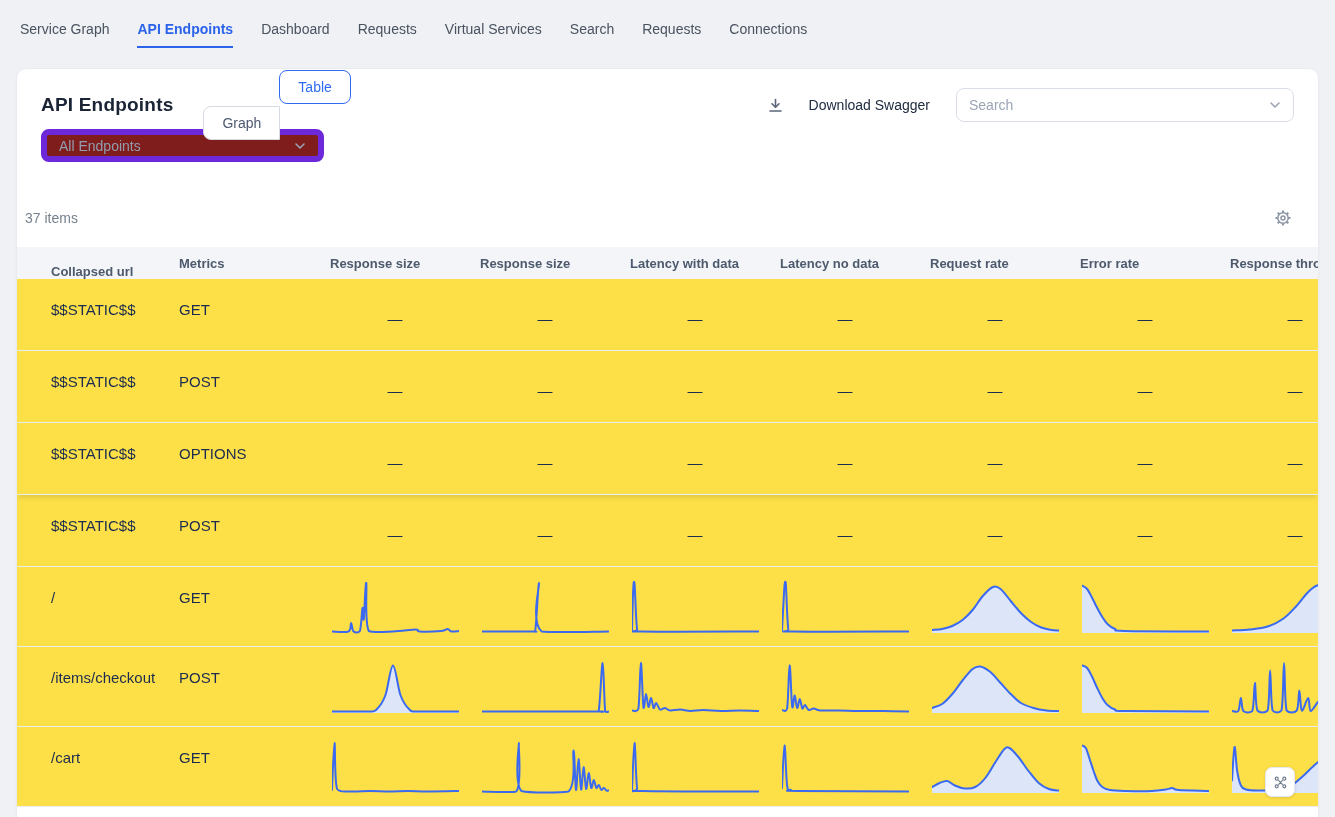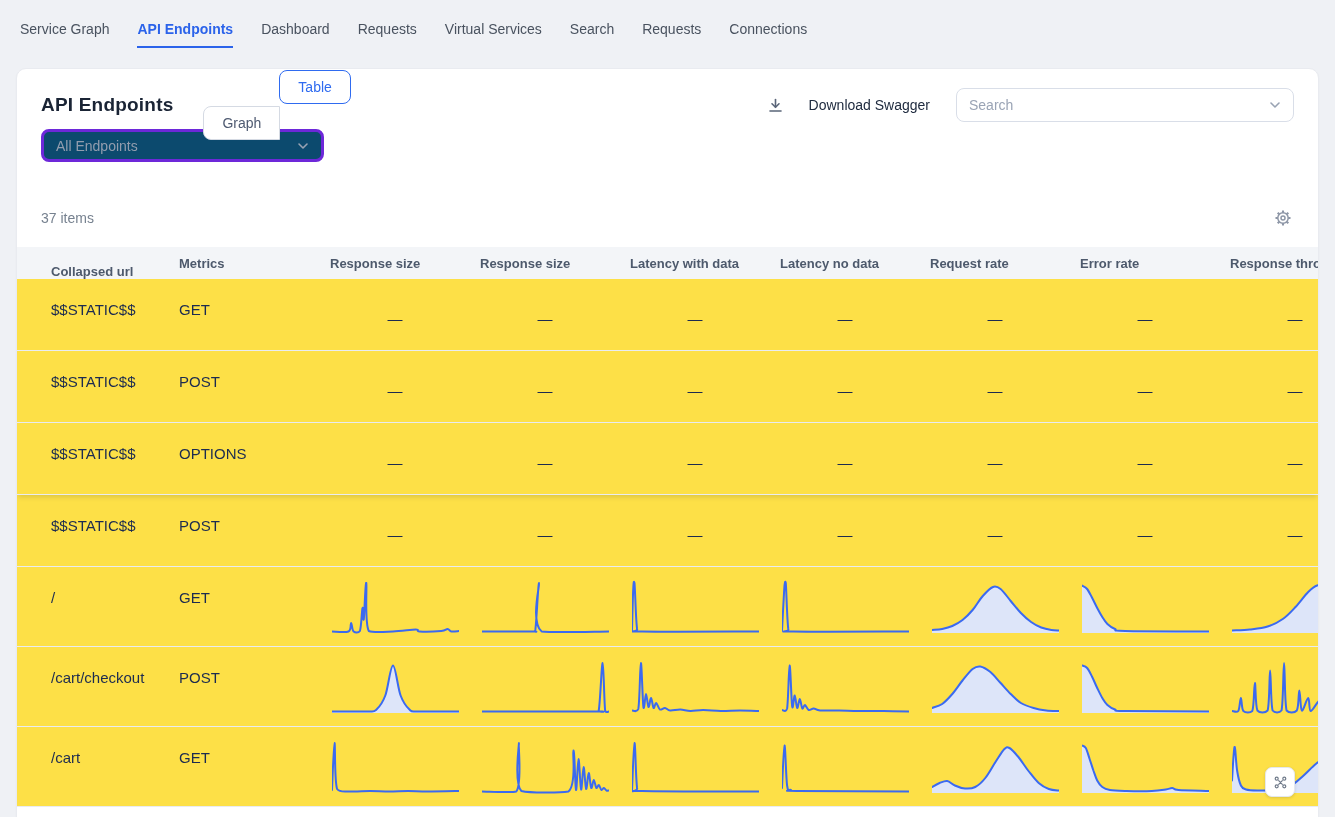--- a/index.html
+++ b/index.html
@@ -31,25 +31,25 @@
   .download { display:flex; align-items:center; gap:25px; font-size:14px;
     color:#202c40; margin-right:26px; cursor:pointer; white-space:nowrap; }
   .search { width:338px; height:34px; border:1px solid #d9dee8; border-radius:8px;
     display:flex; align-items:center; background:#fff; }
   .search input { border:none; outline:none; flex:1; padding:0 12px; font-size:14px;
     color:#333; background:transparent; font-family:inherit; min-width:0; }
   .search input::placeholder { color:#9aa4b5; }
   .search .chev { margin-right:12px; flex:none; display:flex; }
 
   .filter-row { padding:7px 24px 0 24px; height:40px; }
-  .select { width:283px; height:33px; border:3px solid #6d28d9; border-radius:8px;
+  .select { width:283px; height:33px; border:6px solid #6d28d9; border-radius:8px;
     display:flex; align-items:center; justify-content:space-between; padding:0 12px;
-    color:#929dae; font-size:14px; background:#0c4a6e; cursor:pointer; }
-
-  .toolbar { margin-top:44px; padding:0 26px 0 24px; display:flex;
+    color:#929dae; font-size:14px; background:#7f1d1d; cursor:pointer; }
+
+  .toolbar { margin-top:44px; padding:0 26px 0 8px; display:flex;
     align-items:center; justify-content:space-between; height:24px; }
   .items-count { color:#76818f; font-size:14px; }
   .gear-btn { background:none; border:none; padding:0; cursor:pointer; display:flex; }
 
   .table { margin-top:17px; }
   .thead, .tr { display:grid;
     grid-template-columns:162px 151px 150px 150px 150px 150px 150px 150px 150px; }
   .thead { background:#f3f5f8; height:32px; align-items:center; }
   .th { font-size:13px; font-weight:bold; color:#4d596c; white-space:nowrap; cursor:pointer; }
   .th:first-child { padding-left:34px;margin-top:16px; }
@@ -216,21 +216,21 @@
           <div class="cell-spark"><svg width="127" height="57" viewBox="0 0 127 57">
               <path d="M0.0,6.5C0.8,7.1 3.4,7.9 5.1,10.0C6.8,12.1 8.5,15.8 10.2,19.0C11.9,22.2 13.5,25.8 15.2,29.0C16.9,32.2 18.6,35.3 20.3,38.0C22.0,40.7 23.3,43.0 25.4,45.0C27.5,47.0 30.1,48.8 33.0,50.0C36.0,51.2 27.5,51.6 43.2,52.0C58.8,52.4 113.0,52.4 127.0,52.5L127.0,54L0.0,54Z" fill="#dde5f9" stroke="none"></path>
               <path d="M0.0,6.5C0.8,7.1 3.4,7.9 5.1,10.0C6.8,12.1 8.5,15.8 10.2,19.0C11.9,22.2 13.5,25.8 15.2,29.0C16.9,32.2 18.6,35.3 20.3,38.0C22.0,40.7 23.3,43.0 25.4,45.0C27.5,47.0 30.1,48.8 33.0,50.0C36.0,51.2 27.5,51.6 43.2,52.0C58.8,52.4 113.0,52.4 127.0,52.5" fill="none" stroke="#3b6af0" stroke-width="2" stroke-linejoin="round" stroke-linecap="round"></path>
             </svg></div>
           <div class="cell-spark"><svg width="127" height="57" viewBox="0 0 127 57">
               <path d="M0.0,51.5C3.0,51.3 11.9,51.2 17.8,50.5C23.7,49.8 30.1,49.3 35.6,47.5C41.1,45.8 46.1,43.3 50.8,40.0C55.5,36.8 59.3,32.5 63.5,28.0C67.7,23.5 72.6,16.6 76.2,13.0C79.8,9.4 82.1,7.3 85.1,6.5C88.1,5.7 90.4,5.5 94.0,8.0C97.6,10.5 102.7,16.8 106.7,21.5C110.7,26.3 114.7,32.8 118.1,36.5C121.5,40.3 125.5,42.8 127.0,44.0L127.0,54L0.0,54Z" fill="#dde5f9" stroke="none"></path>
               <path d="M0.0,51.5C3.0,51.3 11.9,51.2 17.8,50.5C23.7,49.8 30.1,49.3 35.6,47.5C41.1,45.8 46.1,43.3 50.8,40.0C55.5,36.8 59.3,32.5 63.5,28.0C67.7,23.5 72.6,16.6 76.2,13.0C79.8,9.4 82.1,7.3 85.1,6.5C88.1,5.7 90.4,5.5 94.0,8.0C97.6,10.5 102.7,16.8 106.7,21.5C110.7,26.3 114.7,32.8 118.1,36.5C121.5,40.3 125.5,42.8 127.0,44.0" fill="none" stroke="#3b6af0" stroke-width="2" stroke-linejoin="round" stroke-linecap="round"></path>
             </svg></div>
         </div>
         <div class="tr h80">
-          <div class="cell-url">/cart/checkout</div>
+          <div class="cell-url">/items/checkout</div>
           <div class="cell-method">POST</div>
           <div class="cell-spark"><svg width="127" height="57" viewBox="0 0 127 57">
               <path d="M0.0,52.5C5.9,52.5 28.2,52.8 35.6,52.5C43.0,52.2 41.5,53.2 44.5,50.5C47.4,47.8 50.6,43.8 53.3,36.5C56.1,29.2 58.4,6.5 61.0,6.5C63.5,6.5 65.8,29.2 68.6,36.5C71.3,43.8 74.5,47.8 77.5,50.5C80.4,53.2 78.1,52.2 86.4,52.5C94.6,52.8 120.2,52.5 127.0,52.5L127.0,54L0.0,54Z" fill="#dde5f9" stroke="none"></path>
               <path d="M0.0,52.5C5.9,52.5 28.2,52.8 35.6,52.5C43.0,52.2 41.5,53.2 44.5,50.5C47.4,47.8 50.6,43.8 53.3,36.5C56.1,29.2 58.4,6.5 61.0,6.5C63.5,6.5 65.8,29.2 68.6,36.5C71.3,43.8 74.5,47.8 77.5,50.5C80.4,53.2 78.1,52.2 86.4,52.5C94.6,52.8 120.2,52.5 127.0,52.5" fill="none" stroke="#3b6af0" stroke-width="2" stroke-linejoin="round" stroke-linecap="round"></path>
             </svg></div>
           <div class="cell-spark"><svg width="127" height="57" viewBox="0 0 127 57">
               <path d="M0.0,52.5C18.6,52.5 92.3,52.8 111.8,52.5C131.2,52.3 115.4,54.0 116.8,51.0C118.3,42.9 119.6,3.8 120.7,4.0C121.7,4.2 122.1,43.9 123.2,52.0C124.2,54.0 126.4,52.4 127.0,52.5" fill="none" stroke="#3b6af0" stroke-width="2" stroke-linejoin="round" stroke-linecap="round"></path>
             </svg></div>
           <div class="cell-spark"><svg width="127" height="57" viewBox="0 0 127 57">
               <path d="M0.0,51.5C1.1,51.3 4.9,54.0 6.3,50.0C7.8,42.1 8.0,4.3 8.9,4.0C9.7,3.7 10.6,42.8 11.4,48.0C12.3,53.2 13.1,35.0 14.0,35.0C14.8,35.0 15.7,47.3 16.5,48.0C17.4,48.7 18.2,38.8 19.1,39.0C19.9,39.2 20.7,48.2 21.6,49.0C22.4,49.8 23.1,43.8 24.1,44.0C25.2,44.3 26.5,49.7 27.9,50.5C29.4,51.3 31.3,48.8 33.0,49.0C34.7,49.2 35.6,51.3 38.1,51.5C40.6,51.8 44.9,50.4 48.3,50.5C51.6,50.6 54.6,51.9 58.4,52.0C62.2,52.1 66.0,51.0 71.1,51.0C76.2,51.0 82.8,51.9 88.9,52.0C95.0,52.1 101.6,51.5 108.0,51.5C114.3,51.5 123.8,51.9 127.0,52.0" fill="none" stroke="#3b6af0" stroke-width="2" stroke-linejoin="round" stroke-linecap="round"></path>

